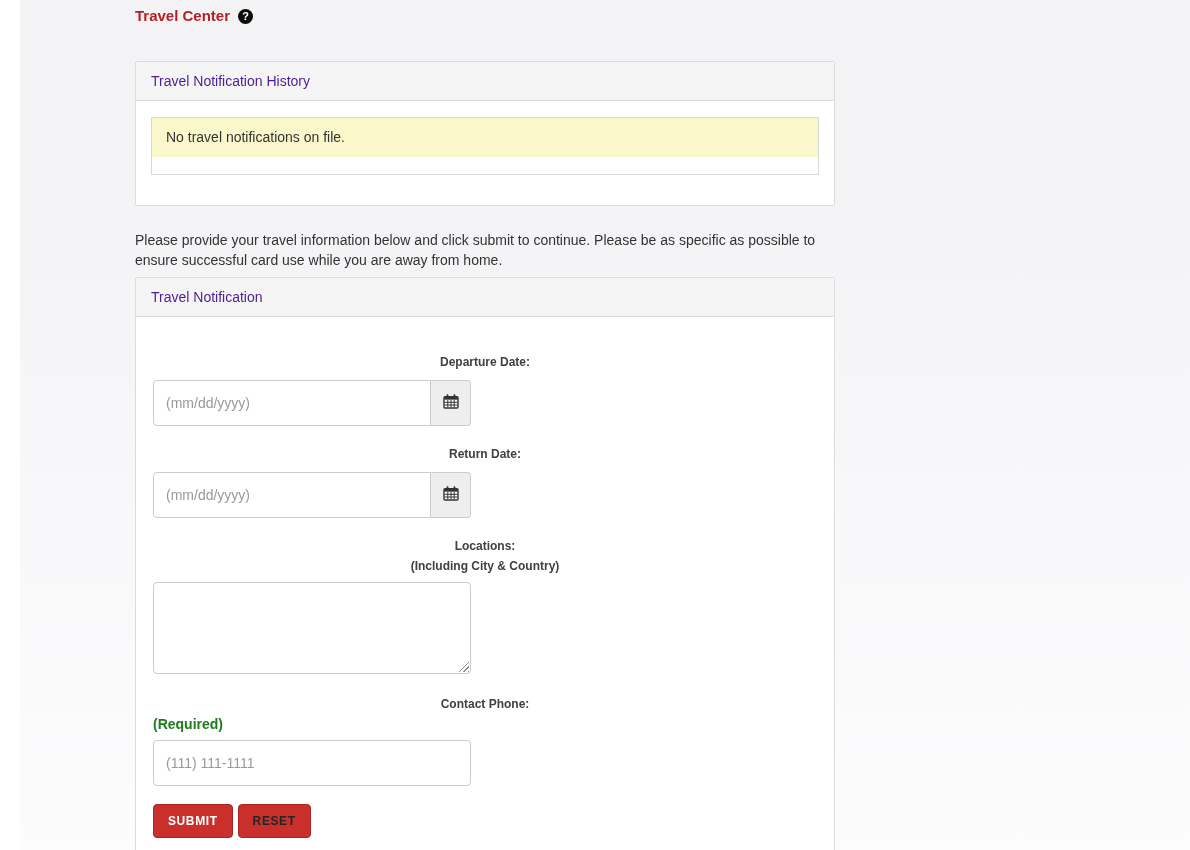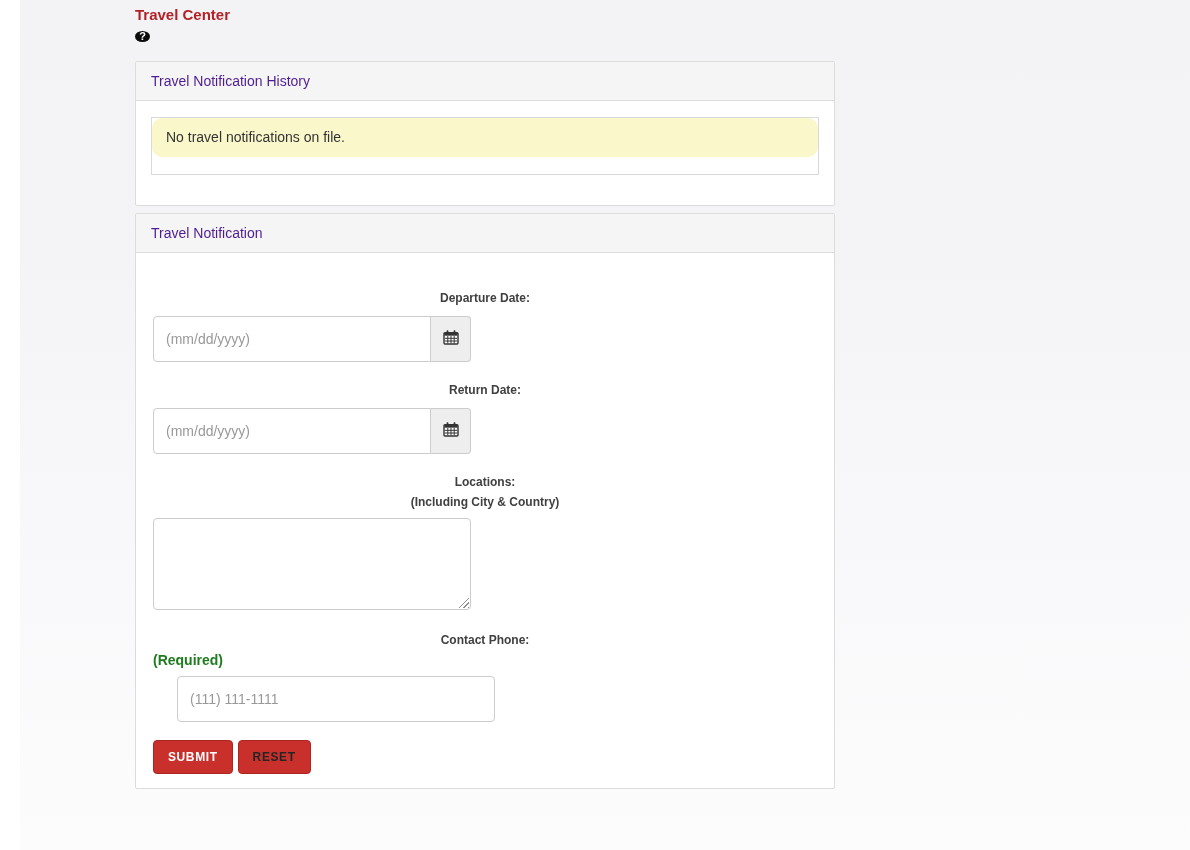--- a/index.html
+++ b/index.html
@@ -10,42 +10,41 @@
     background: #ffffff;
     color: #333;
   }
   .page-bg {
     position: absolute; left: 20px; top: 0; width: 1170px; height: 850px;
     background: linear-gradient(180deg, #f3f3f5 0%, #f4f4f6 30%, #f8f8fa 60%, #fcfcfd 100%);
   }
   .content {
     position: relative; margin-left: 135px; width: 700px; padding-top: 6px;
   }
-  .title-row { display: flex; align-items: flex-start; gap: 8px; height: 18px; flex-direction: column; }
+  .title-row { display: flex; align-items: flex-end; gap: 8px; height: 18px; }
   .page-title { color: #b32025; font-weight: bold; font-size: 15px; }
   .help-icon {
     width: 15px; height: 15px; border-radius: 50%; background: #0c0c0c;
     color: #fff; font-size: 11px; font-weight: bold;
     display: flex; align-items: center; justify-content: center;
     cursor: pointer; line-height: 1;
   }
   .panel {
     background: #fff; border: 1px solid #dcdcdc; border-radius: 2px;
   }
   .history-panel { margin-top: 37px; }
   .panel-header {
     background: #f5f5f5; border-bottom: 1px solid #dcdcdc;
     padding: 11px 15px; font-weight: normal; font-size: 14px; color: #4c1d95;
   }
   .history-body { padding: 16px 15px 30px 15px; }
   .alert-box { border: 1px solid #d9d9d9; }
   .alert-yellow {
     background: #faf8cb; padding: 11px 14px; font-size: 14px; color: #333;
     height: 39px;
-    border-radius: 10px;
   }
   .alert-white { height: 17px; background: #fff; }
   .intro-text {
     margin-top: 24px; font-size: 14px; line-height: 20px; color: #333; width: 700px;
   }
   .form-panel { margin-top: 7px; height: 576px; }
   .form-body { padding: 35px 17px 19px 17px; }
   .field-label {
     font-weight: bold; font-size: 12px; color: #404040; line-height: 20px; text-align: center;
   }
@@ -70,21 +69,21 @@
     width: 318px; height: 92px; border: 1px solid #ccc; border-radius: 4px;
     resize: none; padding: 6px 12px; font-size: 14px; color: #555;
     font-family: "Liberation Sans", sans-serif; outline: none; background: #fff; display: block;
   }
   .resize-handle {
     position: absolute; right: 2px; bottom: 2px; width: 13px; height: 13px;
     background: repeating-linear-gradient(135deg, transparent 0 2px, #909090 2px 3px);
     clip-path: polygon(100% 0, 100% 100%, 0 100%);
     pointer-events: none;
   }
-  .phone-input { width: 318px; margin-bottom: 18px; display: block; margin-left: 24px; }
+  .phone-input { width: 318px; margin-bottom: 18px; display: block; }
   .phone-note {
     font-size: 14px; line-height: 20px; color: #333; width: 330px; margin-bottom: 17px;
   }
   .btn-row { display: flex; gap: 5px; }
   .btn {
     height: 34px; border: 1px solid #ab2622; border-radius: 4px;
     background: #c9302c; font-weight: bold; font-size: 12px;
     letter-spacing: 0.6px; padding: 0 14px; cursor: pointer;
     font-family: "Liberation Sans", sans-serif;
   }
@@ -106,20 +105,21 @@
   <div class="panel history-panel">
     <div class="panel-header">Travel Notification History</div>
     <div class="history-body">
       <div class="alert-box">
         <div class="alert-yellow">No travel notifications on file.</div>
         <div class="alert-white"></div>
       </div>
     </div>
   </div>
 
+  <div class="intro-text">Please provide your travel information below and click submit to continue. Please be as specific as possible to ensure successful card use while you are away from home.</div>
 
   <div class="panel form-panel">
     <div class="panel-header">Travel Notification</div>
     <div class="form-body">
 
       <div class="field-label label-gap">Departure Date:</div>
       <div class="input-group">
         <input type="text" class="text-input" placeholder="(mm/dd/yyyy)" style="">
         <button class="addon-btn">
           <span>

